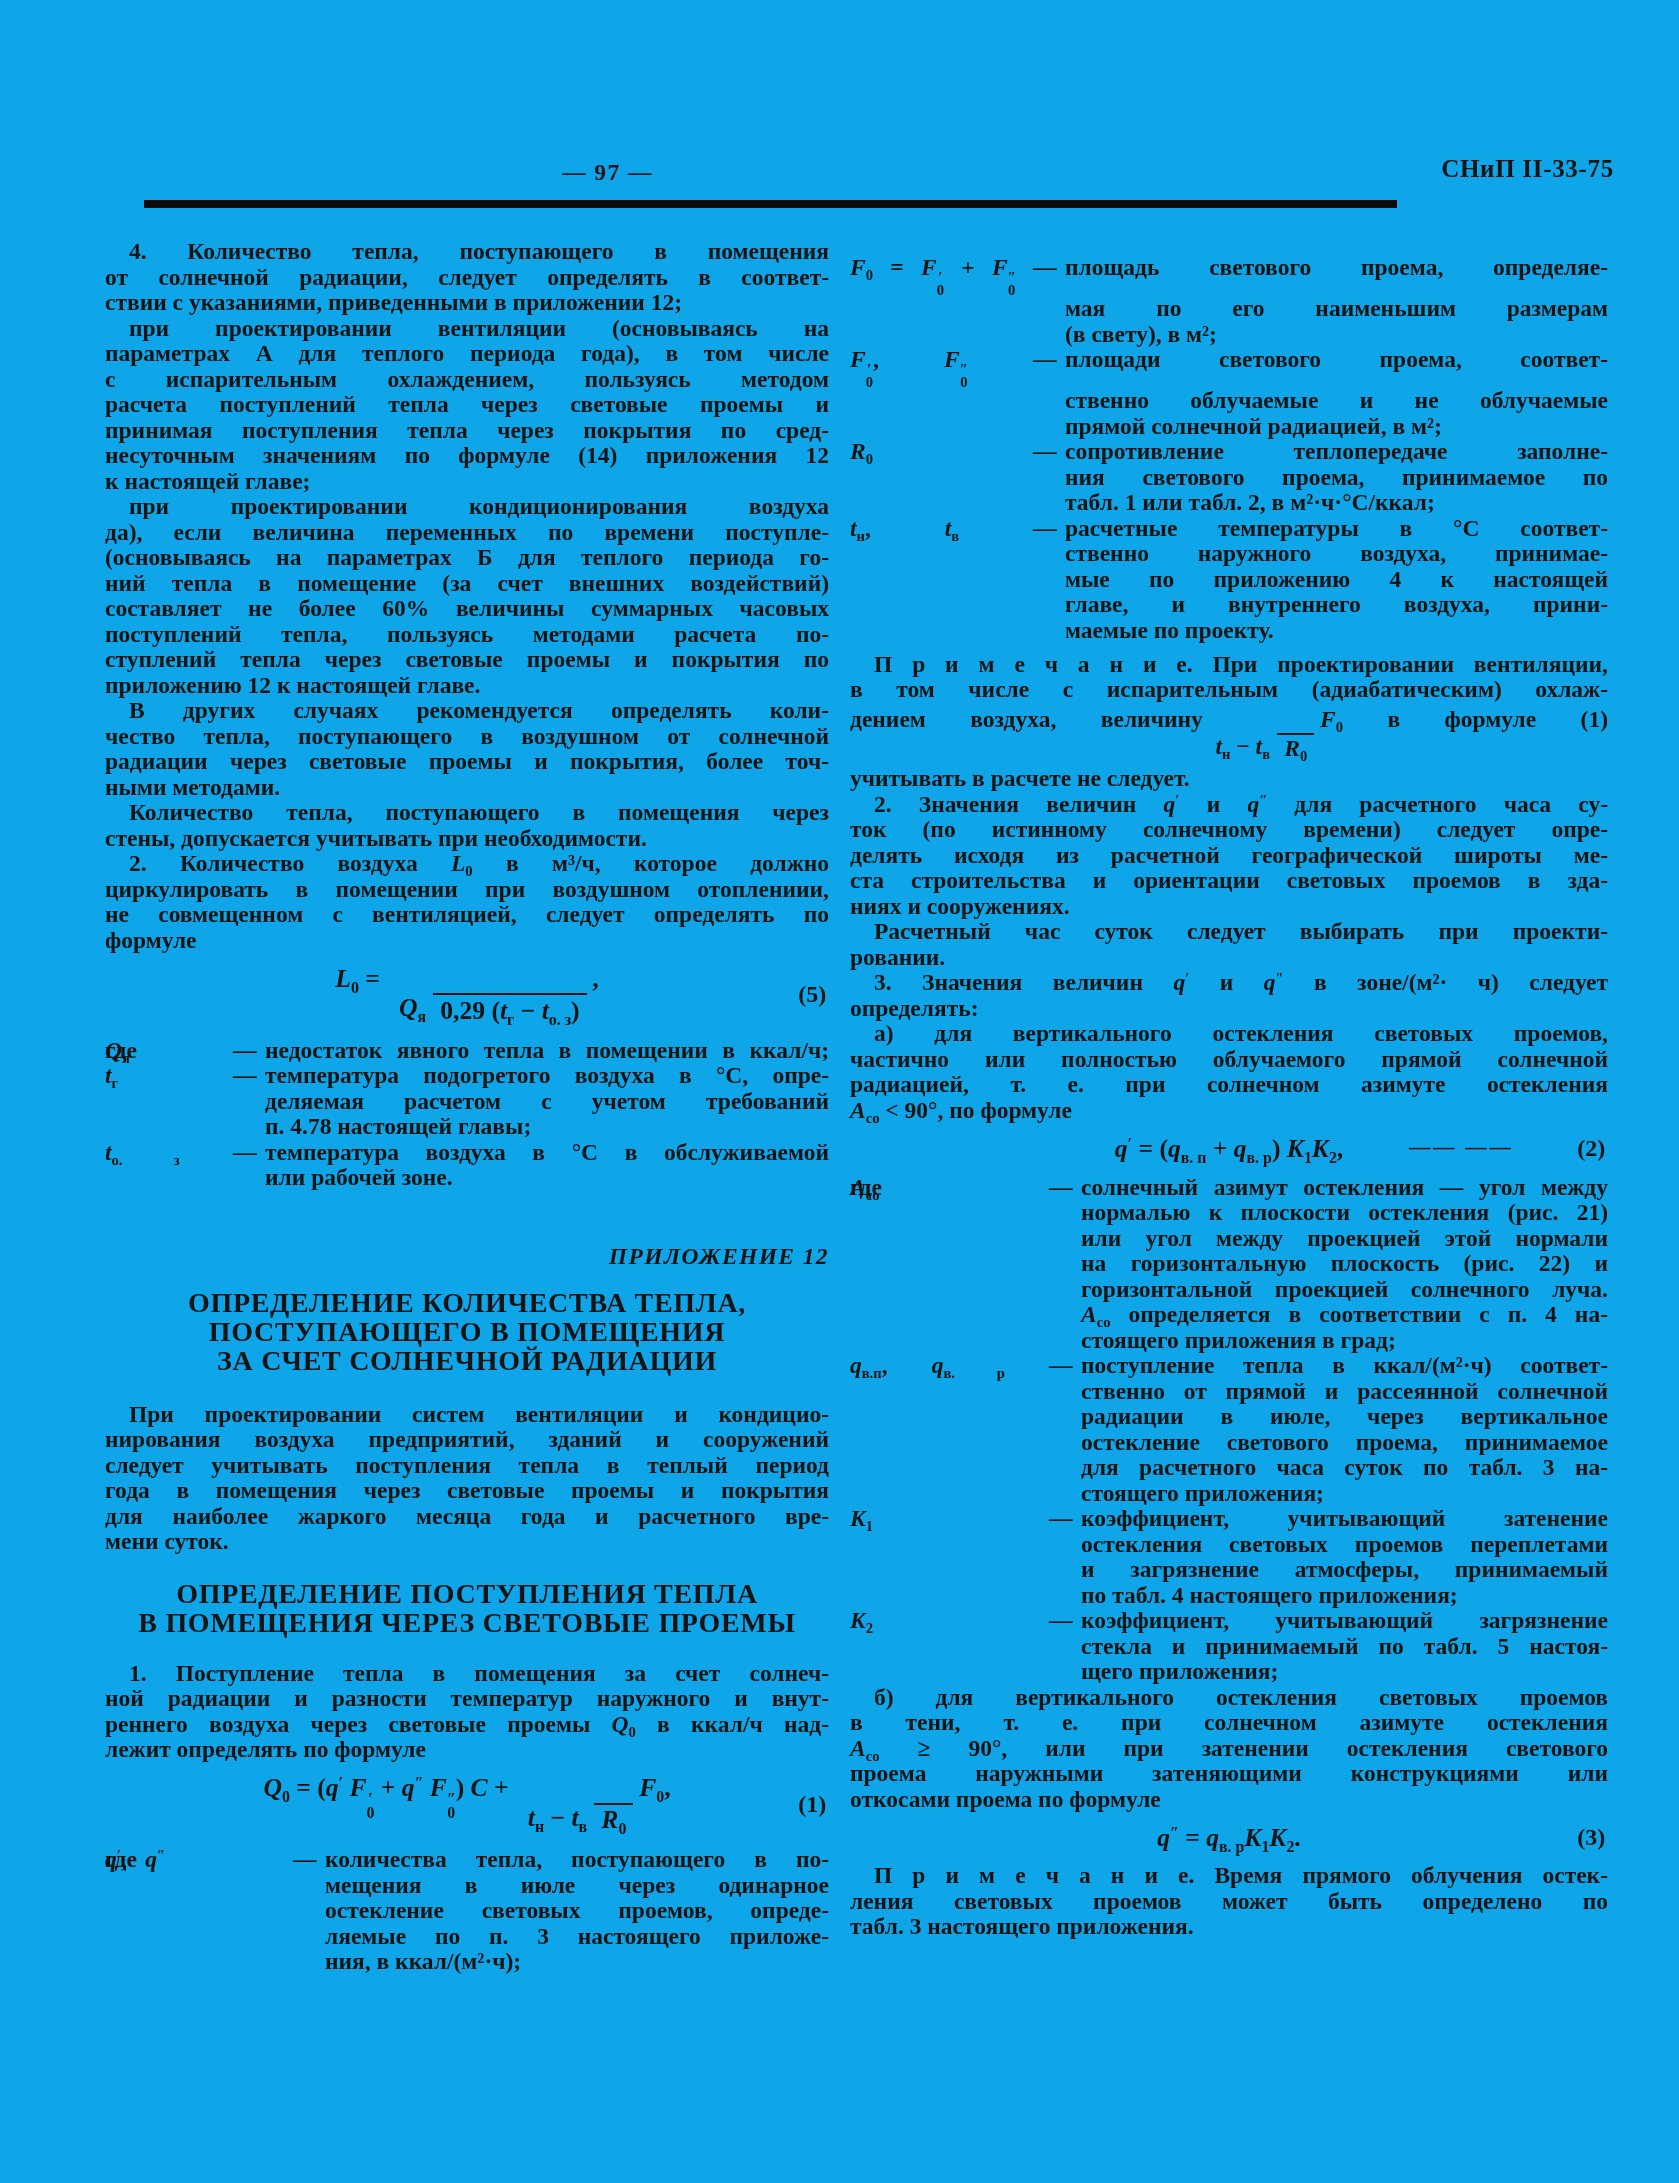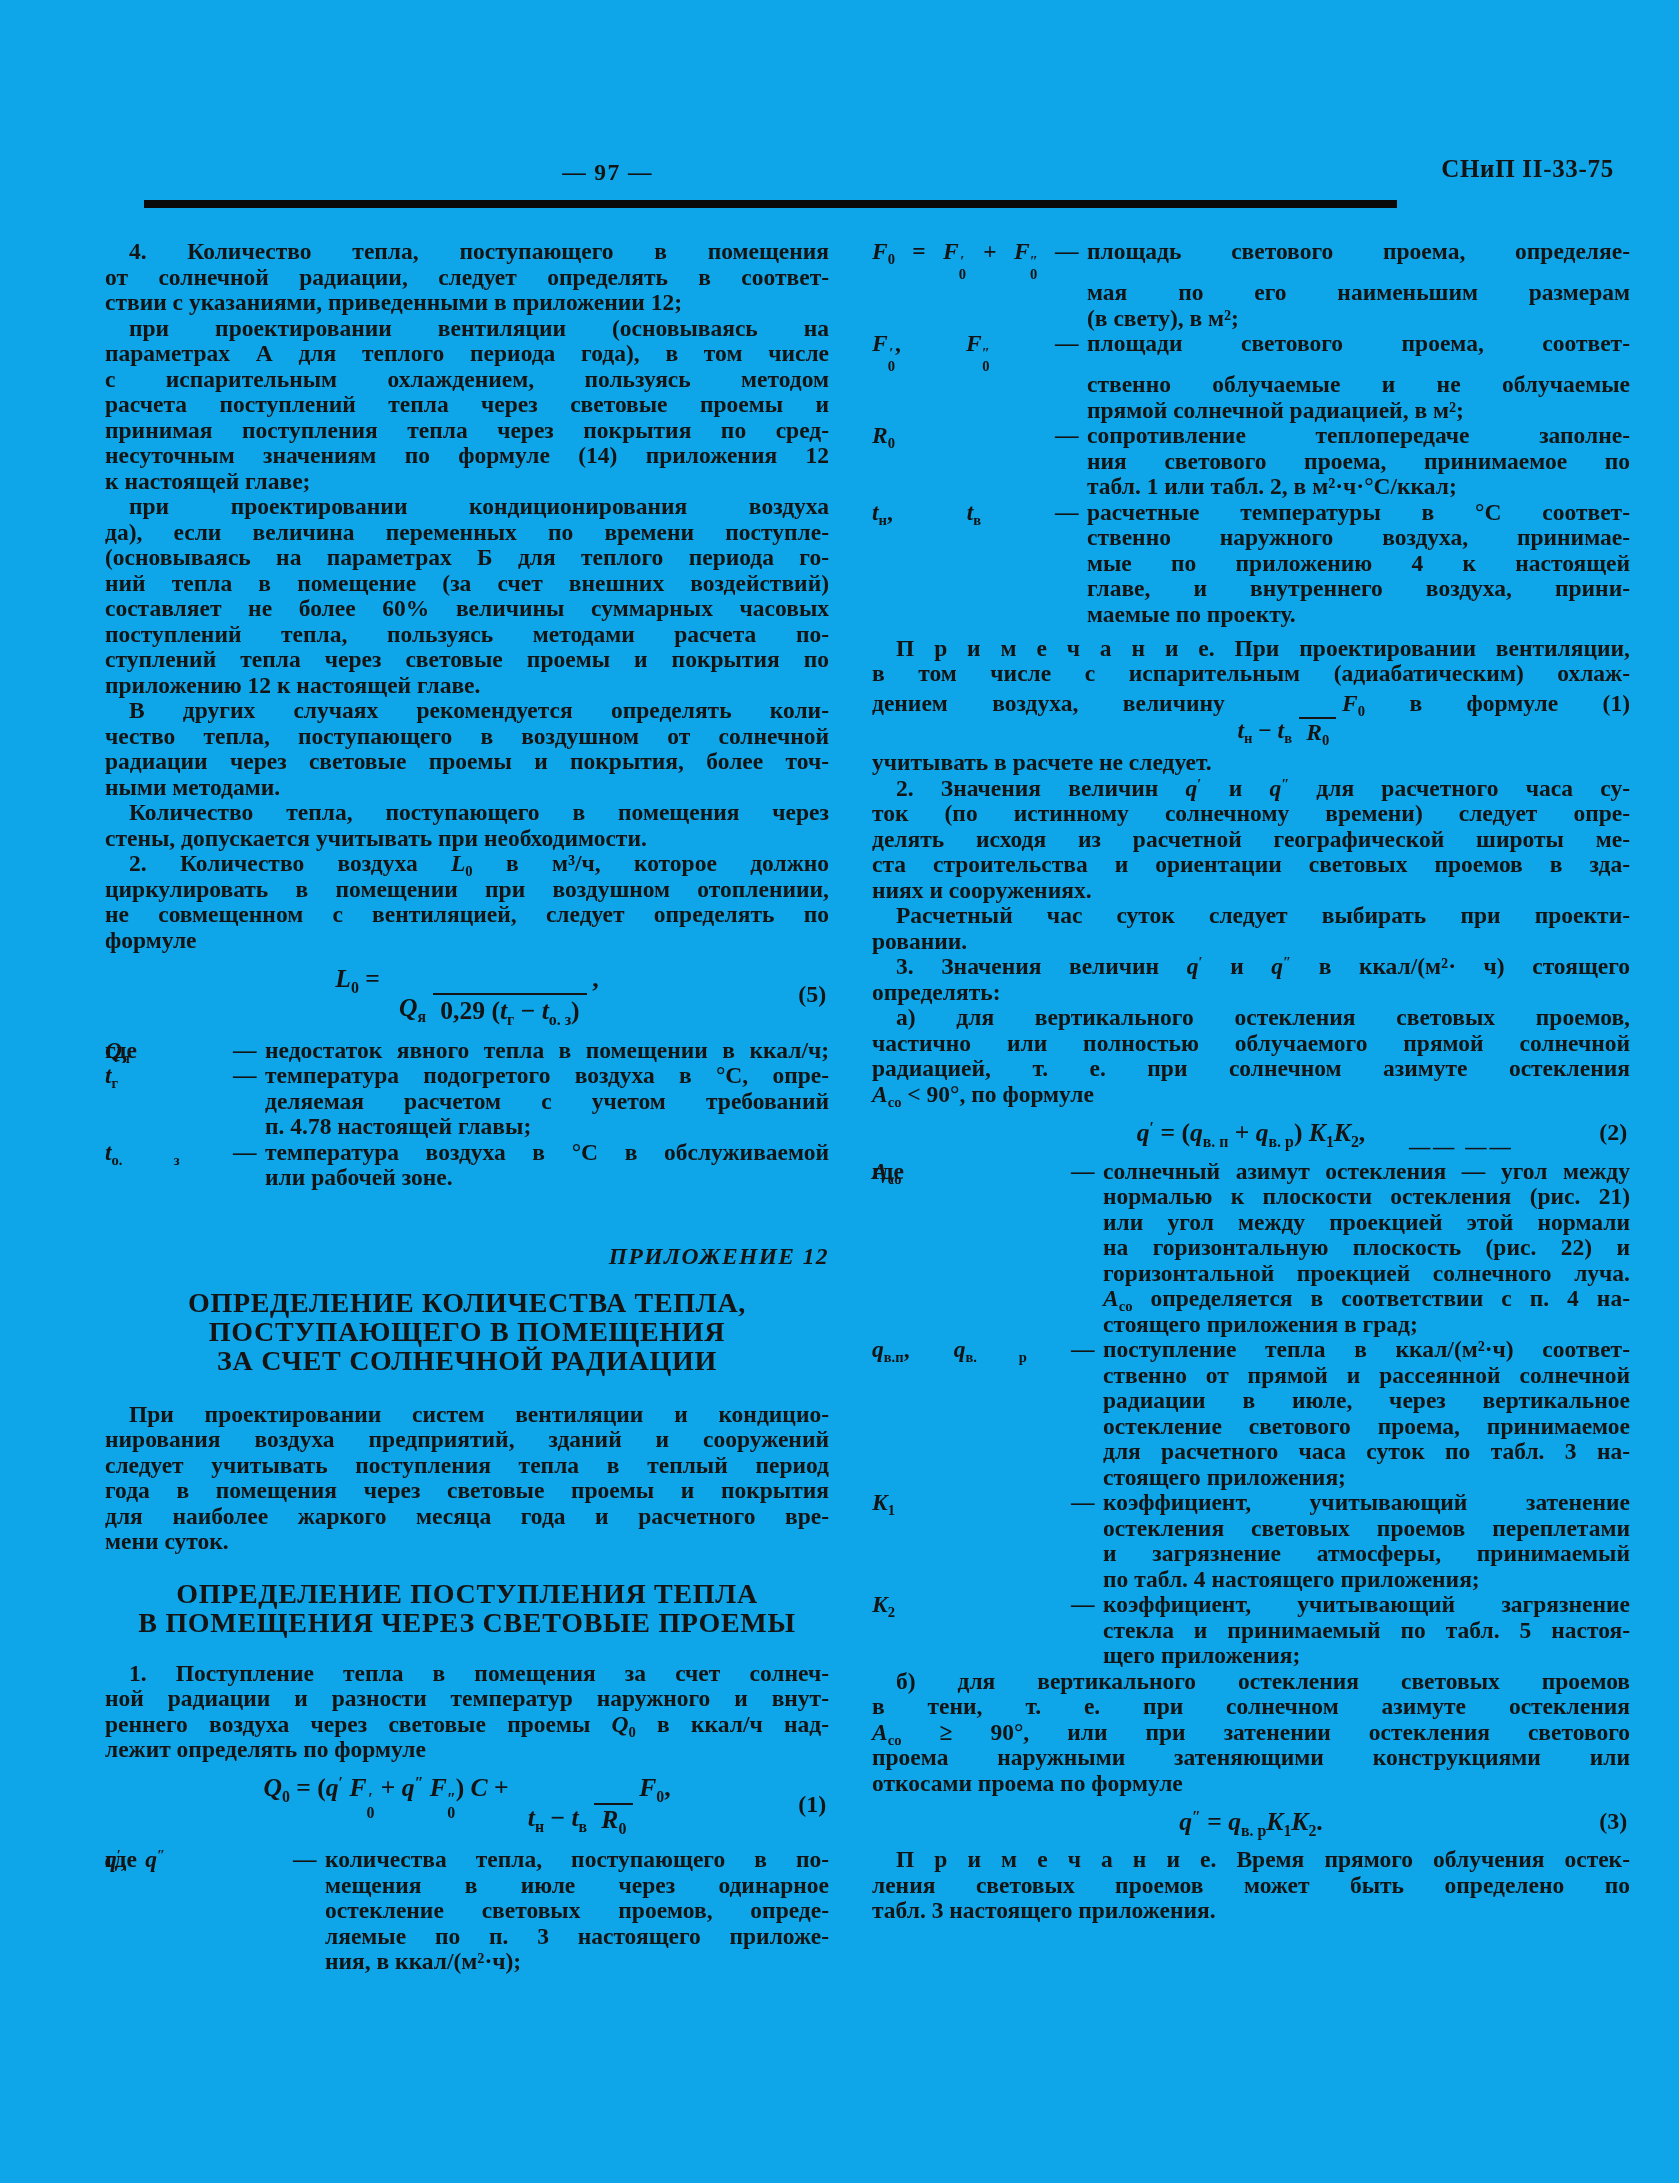--- a/index.html
+++ b/index.html
@@ -9,21 +9,21 @@
     color:#141414; font-weight:bold; overflow:hidden;
   }
   .hdr-num{position:absolute; left:540px; top:159px; width:135px; text-align:center;
     font-size:23.5px; letter-spacing:1.4px;}
   .hdr-code{position:absolute; right:65px; top:155px; font-size:25px; letter-spacing:0.7px;}
   .hdr-rule{position:absolute; left:144px; top:200px; width:1253px; height:7.8px; background:#0a0a0a;}
   .artifact{position:absolute; left:1409px; top:1135px; font-size:21.3px; letter-spacing:2.8px;}
 
   .col{position:absolute; top:239px; font-size:23.5px; line-height:25.5px;}
   #left-col{left:105px; width:724px;}
-  #right-col{left:872px; width:758px;}
+  #right-col{left:850px; width:758px;margin-top:16px;}
 
   .line{text-align:justify; text-align-last:justify;}
   .line.last{text-align-last:left;}
   .line.ind{text-indent:24px;}
   .line.mathline{padding:4.3px 0;}
 
   .para{margin:0;}
   .heading{text-align:center; font-size:28px; line-height:29px; letter-spacing:0.7px;}
   .appendix{text-align:right; font-style:italic; font-weight:bold; font-size:23.5px;
     letter-spacing:1.4px; line-height:30px;}
@@ -212,21 +212,21 @@
         <div class="line">ток (по истинному солнечному времени) следует опре-</div>
         <div class="line">делять исходя из расчетной географической широты ме-</div>
         <div class="line">ста строительства и ориентации световых проемов в зда-</div>
         <div class="line last">ниях и сооружениях.</div>
       </div>
       <div class="para">
         <div class="line ind">Расчетный час суток следует выбирать при проекти-</div>
         <div class="line last">ровании.</div>
       </div>
       <div class="para">
-        <div class="line ind"><span>3. Значения величин </span><span class="var">q</span><sup>′</sup><span> и </span><span class="var">q</span><sup>″</sup><span> в ккал/(м²· ч) стоящего</span></div>
+        <div class="line ind"><span>3. Значения величин </span><span class="var">q</span><sup>′</sup><span> и </span><span class="var">q</span><sup>″</sup><span> в зоне/(м²· ч) следует</span></div>
         <div class="line last">определять:</div>
       </div>
       <div class="para">
         <div class="line ind">а) для вертикального остекления световых проемов,</div>
         <div class="line">частично или полностью облучаемого прямой солнечной</div>
         <div class="line">радиацией, т. е. при солнечном азимуте остекления</div>
         <div class="line last"><span class="var">А</span><sub>со</sub><span> &lt; 90°, по формуле</span></div>
       </div>
       <div class="formula"><span class="fx"><span class="var">q</span><sup>′</sup><span> = (</span><span class="var">q</span><sub>в. п</sub><span> + </span><span class="var">q</span><sub>в. р</sub><span>) </span><span class="var">K</span><sub>1</sub><span class="var">K</span><sub>2</sub><span>,</span></span><span class="ftag">(2)</span></div>
       <div class="defs">

